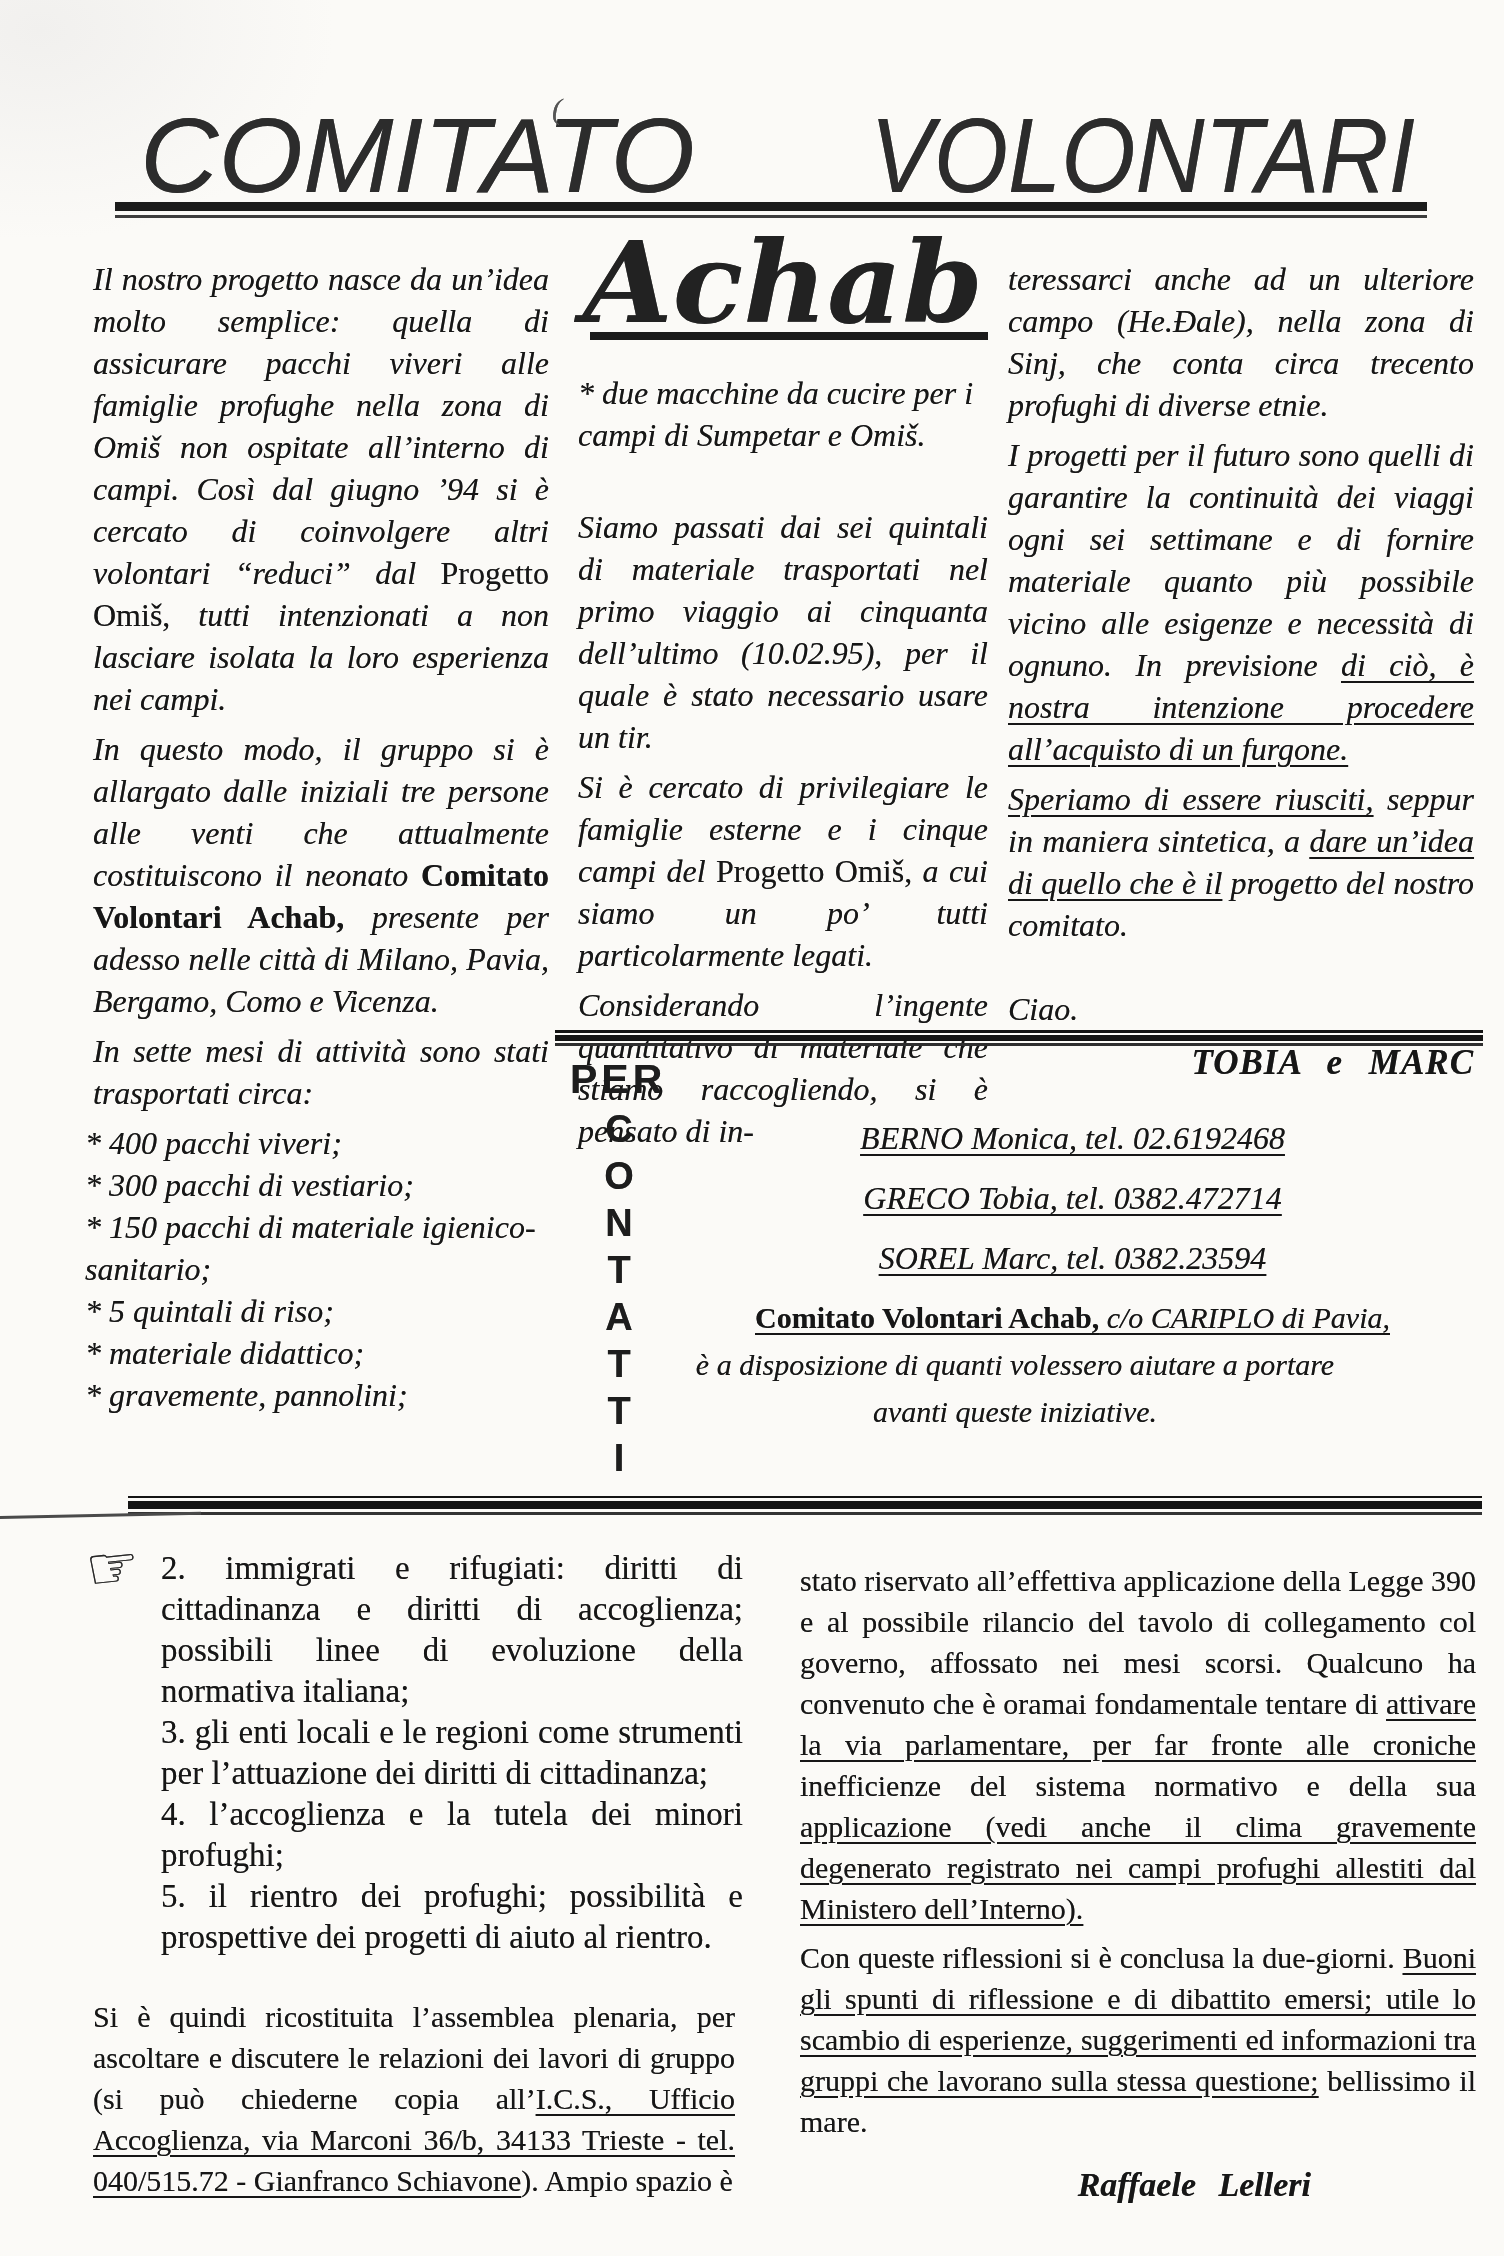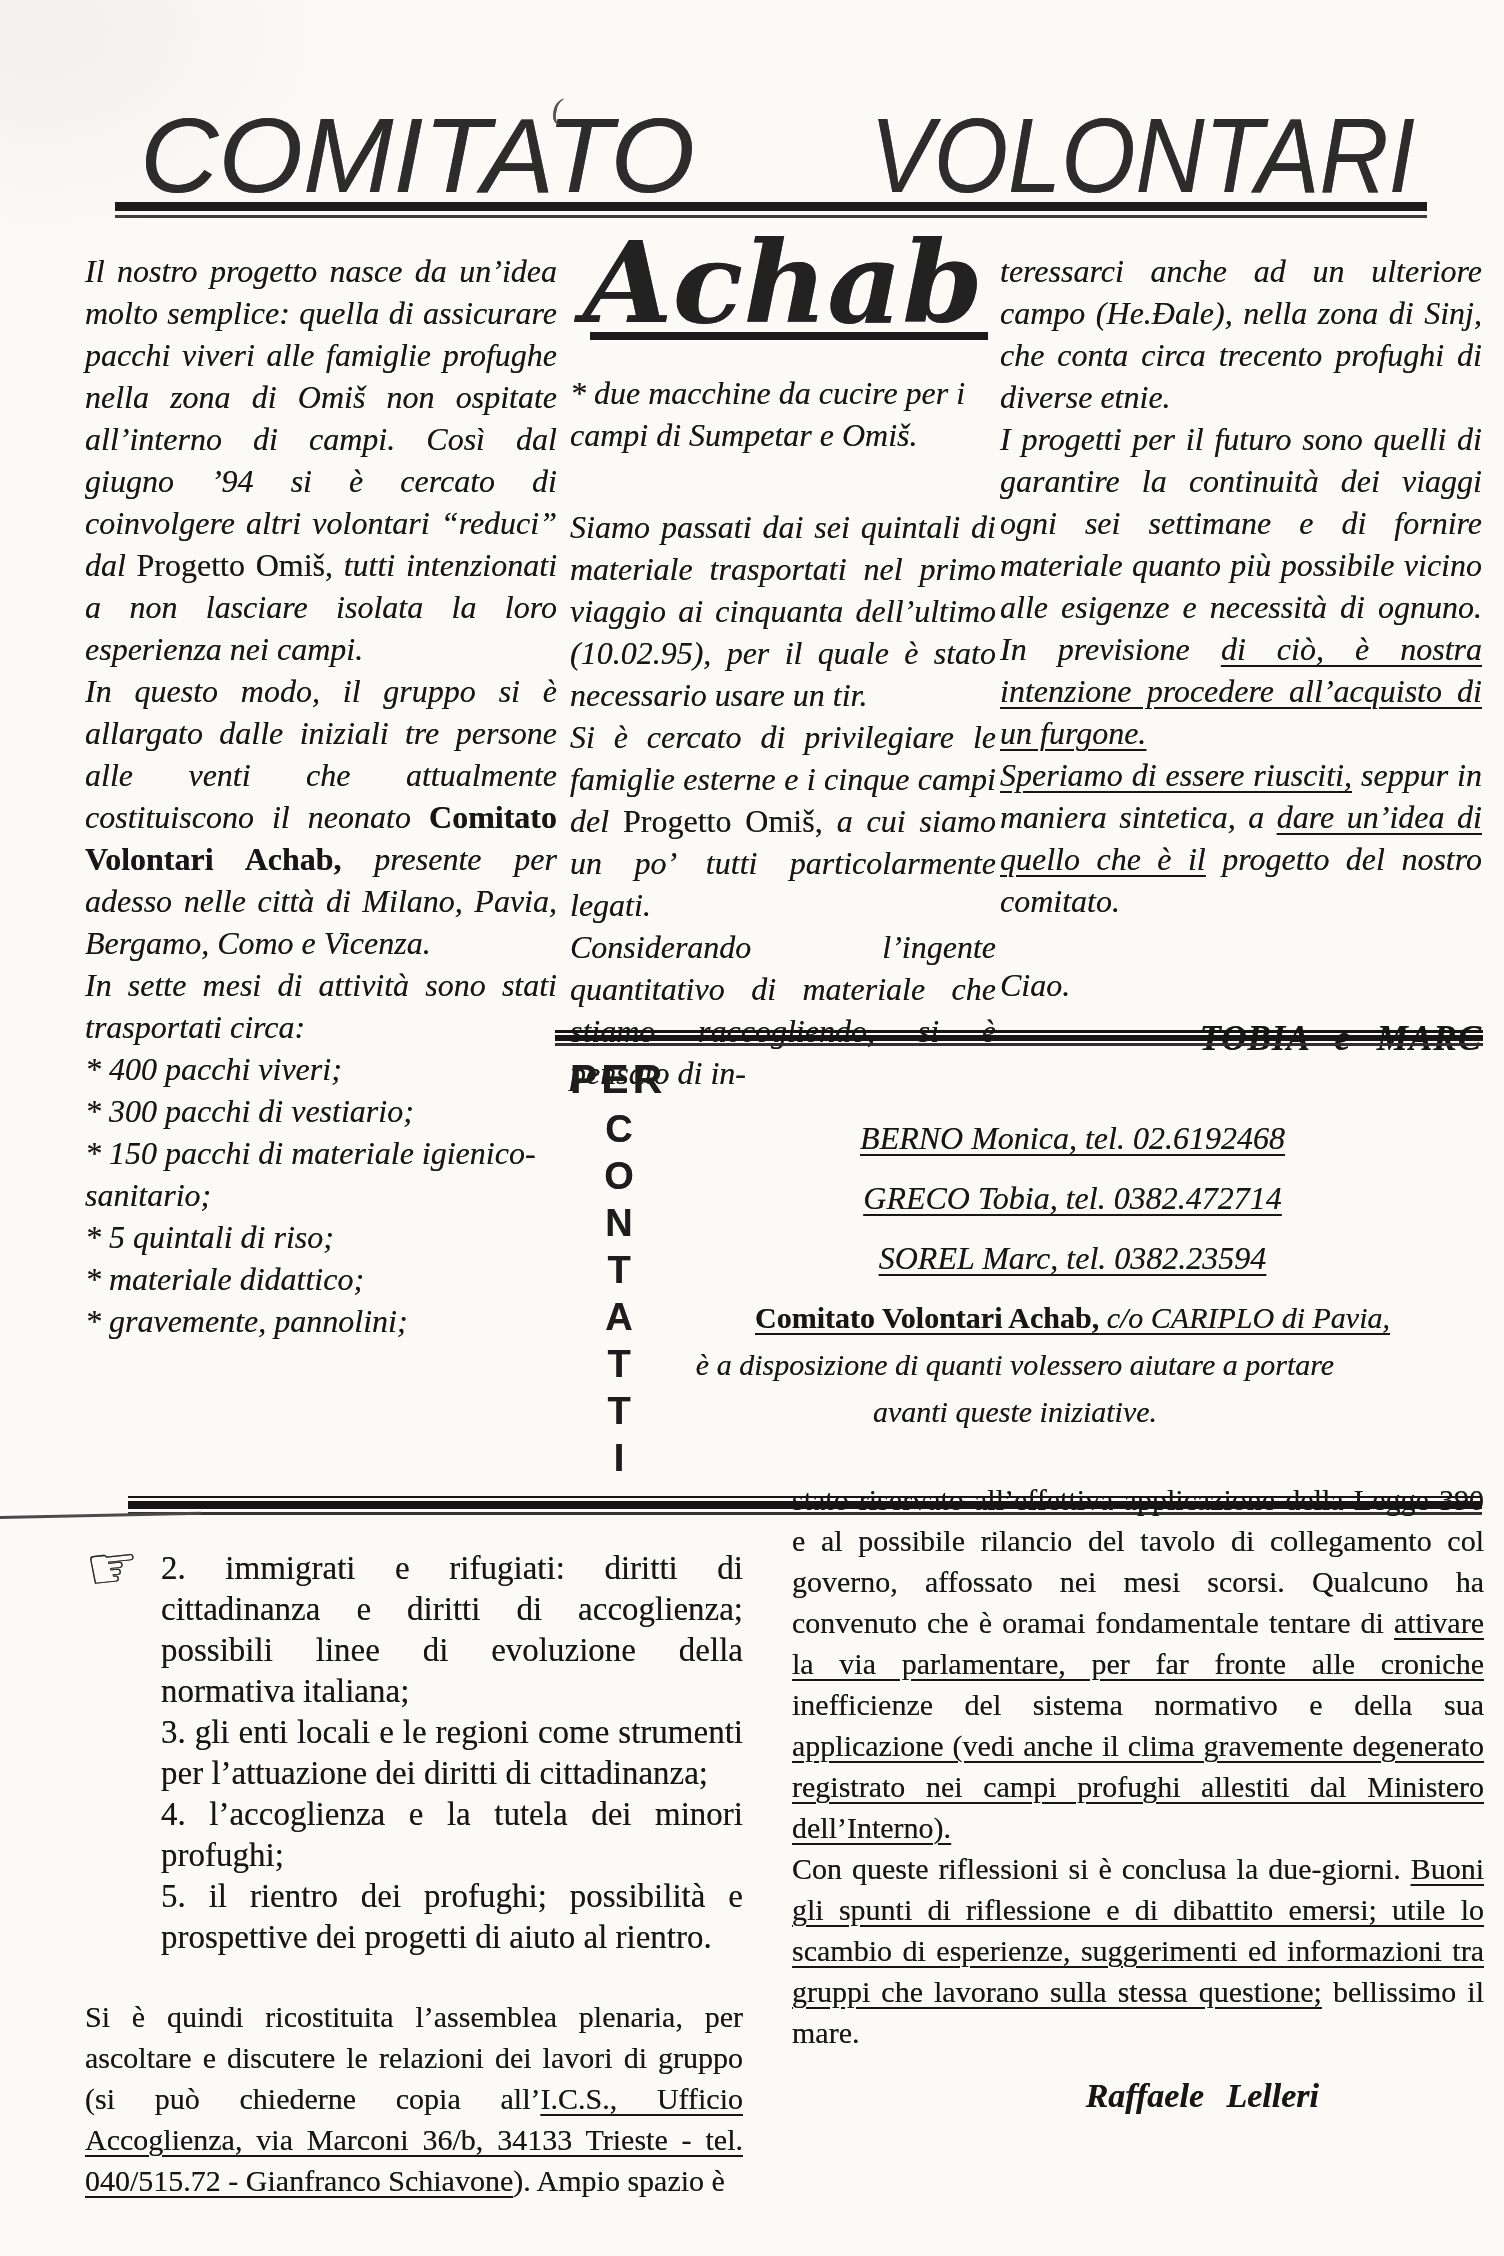--- a/index.html
+++ b/index.html
@@ -14,21 +14,21 @@
   }
   .abs{position:absolute;}
   
   .masthead-svg{left:95px; top:70px;}
   .masthead-svg text{
     font-family:"Liberation Sans", sans-serif;
     font-style:italic; fill:#2c2c2c;
   }
   
   .col{position:absolute; text-align:justify;}
-  .col p{margin:0;}
+  .col p{margin:8px;}
   .topcol{font-size:32px; line-height:42px; font-style:italic;}
   .col1{left:85px;  top:250px; width:472px;}
   .col2{left:570px; top:360px; width:426px;}
   .col3{left:1000px;top:250px; width:482px;}
   .roman{font-style:normal;}
   .bold-roman{font-style:normal; font-weight:bold;}
   .u{text-decoration:underline; text-decoration-thickness:2px; text-underline-offset:5px;}
   .bullet-block{text-align:left;}
   .gap-top-lg{margin-top:50px !important;}
   .closing{margin-top:42px !important;}
@@ -58,21 +58,21 @@
   .vert-letter{font-size:38px; line-height:47px; display:block;}
   .contacts-body{left:665px; top:1102px; width:815px; font-style:italic; text-align:center;}
   .contacts-intro{font-size:31px; line-height:48px; margin:0;}
   .contact-line{font-size:32px; line-height:48px; margin:12px;}
   .bank{margin-top:10px; font-size:30px; line-height:47px;}
   .bank p{margin:0;}
   .bank-tail{max-width:700px; margin:0 auto;}
   
   .botcol{font-size:30px; line-height:41px; font-style:normal;}
   .bleft{left:85px; top:1548px; width:658px;}
-  .bright{left:792px; top:1479px; width:692px;}
+  .bright{left:792px; top:1552px; width:692px;}
   .hand-icon{
     left:86px; top:1532px; font-family:"DejaVu Sans", sans-serif;
     font-size:60px; color:#262626; transform:rotate(-6deg);
   }
   .blist{margin-left:76px; width:582px; font-size:33px;font-family:Liberation Serif, serif;}
   .bpara{margin-top:38px !important;}
   .sig-lelleri{
     margin-top:22px !important; text-align:right; padding-right:165px;
     font-weight:bold; font-style:italic; font-size:34px; word-spacing:14px;
   }

